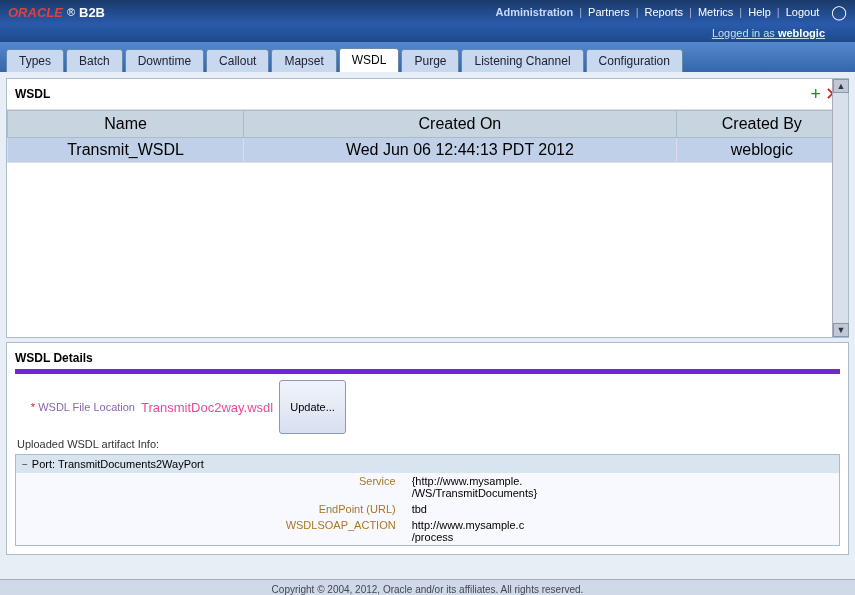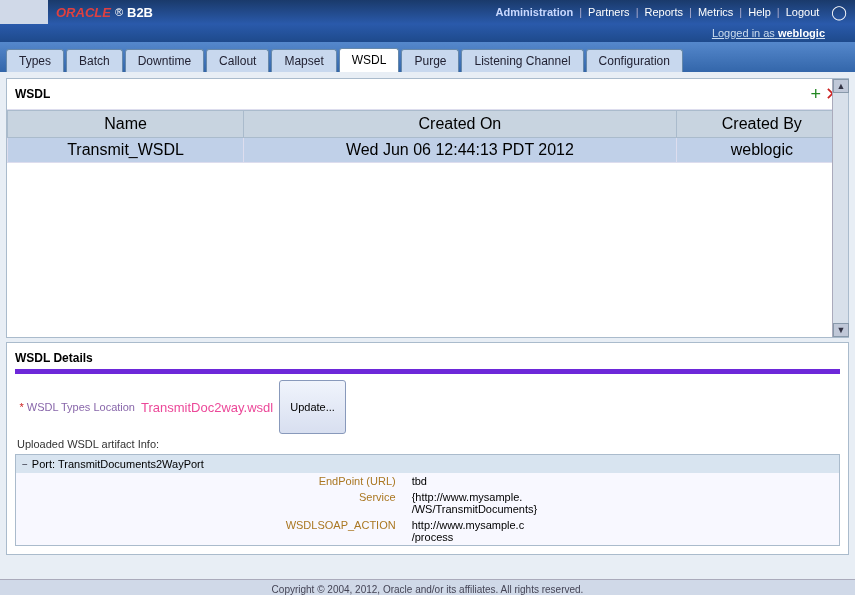--- a/index.html
+++ b/index.html
@@ -6,21 +6,20 @@
     body { font-family: Arial, sans-serif; font-size: 12px; background: #d0d9e8; width: 855px; height: 595px; overflow: hidden; }
 
     
     #header {
       background: linear-gradient(to bottom, #1a3a6b, #2a5aab);
       height: 24px;
       display: flex;
       align-items: center;
       justify-content: space-between;
       padding: 0 8px;
-      margin-left: 48px;
     }
     #logo-area {
       display: flex;
       align-items: center;
       gap: 4px;
     }
     #oracle-logo {
       color: #e04040;
       font-weight: bold;
       font-size: 13px;
@@ -337,41 +336,41 @@
         <div class="scroll-arrow">▲</div>
         <div class="scroll-track"></div>
         <div class="scroll-arrow">▼</div>
       </div>
     </div>
 
     <div id="wsdl-details">
       <div id="wsdl-details-title">WSDL Details</div>
 
       <div class="field-row">
-        <span class="field-label required">WSDL Types Location</span>
+        <span class="field-label required">WSDL File Location</span>
         <span class="field-value">TransmitDoc2way.wsdl</span>
         <button class="update-btn">Update...</button>
       </div>
 
       <div id="artifact-info-label">Uploaded WSDL artifact Info:</div>
 
       <div id="port-section">
         <div id="port-header">
           <span class="collapse-icon">−</span>
           <span>Port: TransmitDocuments2WayPort</span>
         </div>
         <table class="port-table">
           <tbody>
             <tr>
+              <td class="port-label">Service</td>
+              <td class="port-value" style="white-space:pre-line;">{http://www.mysample.<br>/WS/TransmitDocuments}</td>
+            </tr>
+            <tr>
               <td class="port-label">EndPoint (URL)</td>
               <td class="port-value">tbd</td>
-            </tr>
-            <tr>
-              <td class="port-label">Service</td>
-              <td class="port-value" style="white-space:pre-line;">{http://www.mysample.<br>/WS/TransmitDocuments}</td>
             </tr>
             <tr>
               <td class="port-label">WSDLSOAP_ACTION</td>
               <td class="port-value">http://www.mysample.c<br>/process</td>
             </tr>
           </tbody>
         </table>
       </div>
     </div>
   </div>

